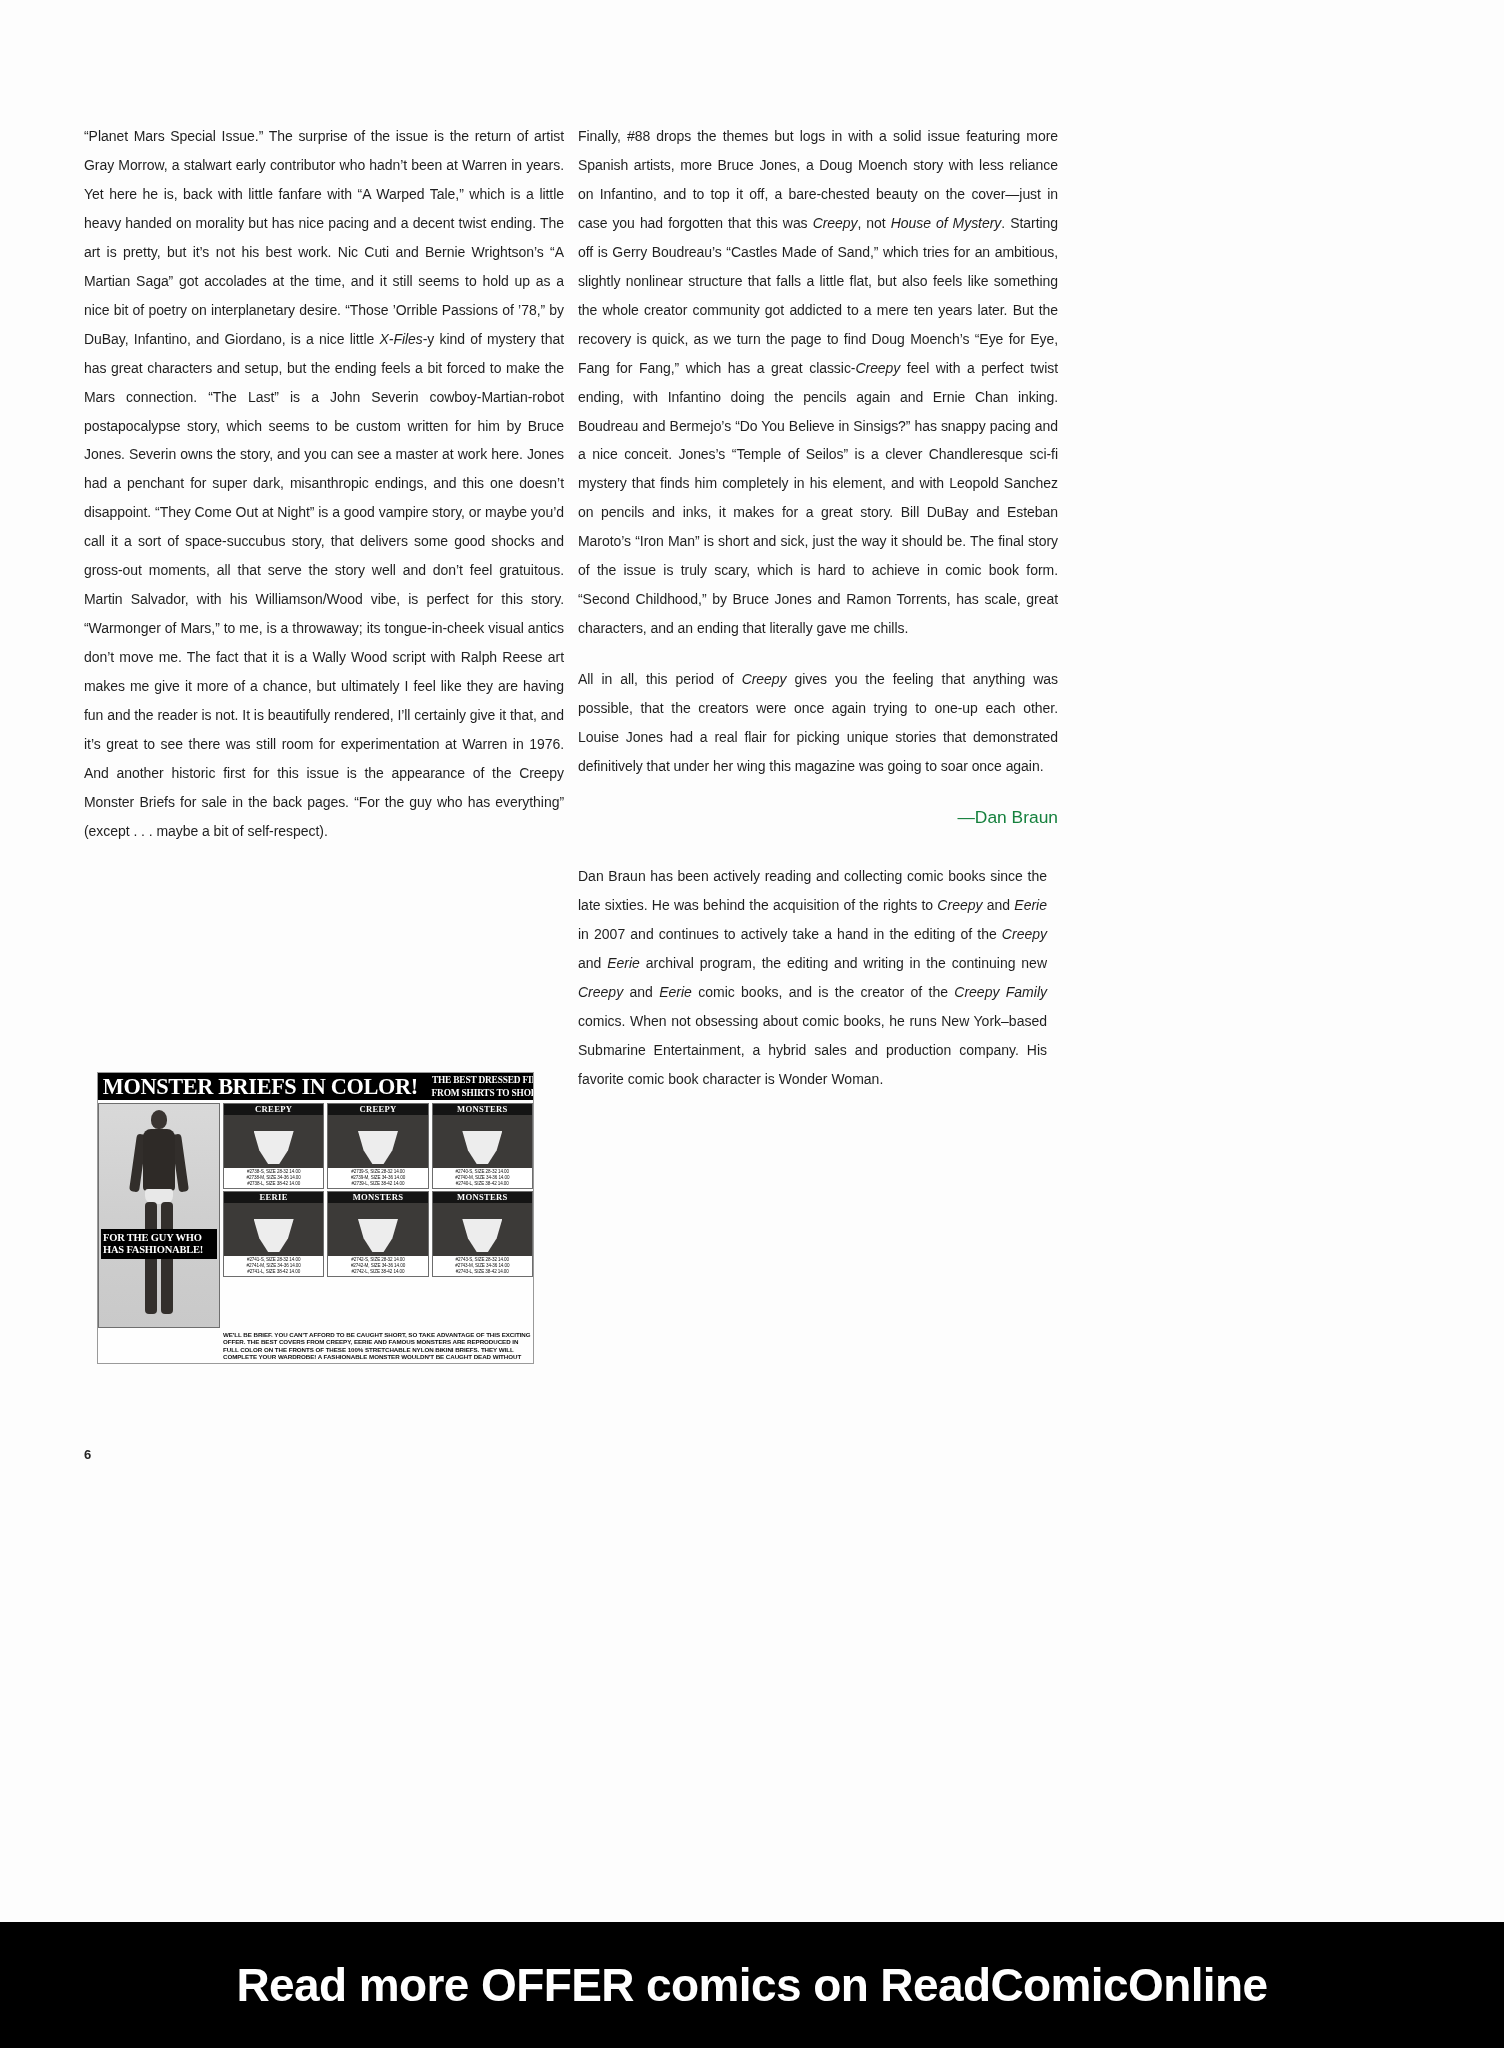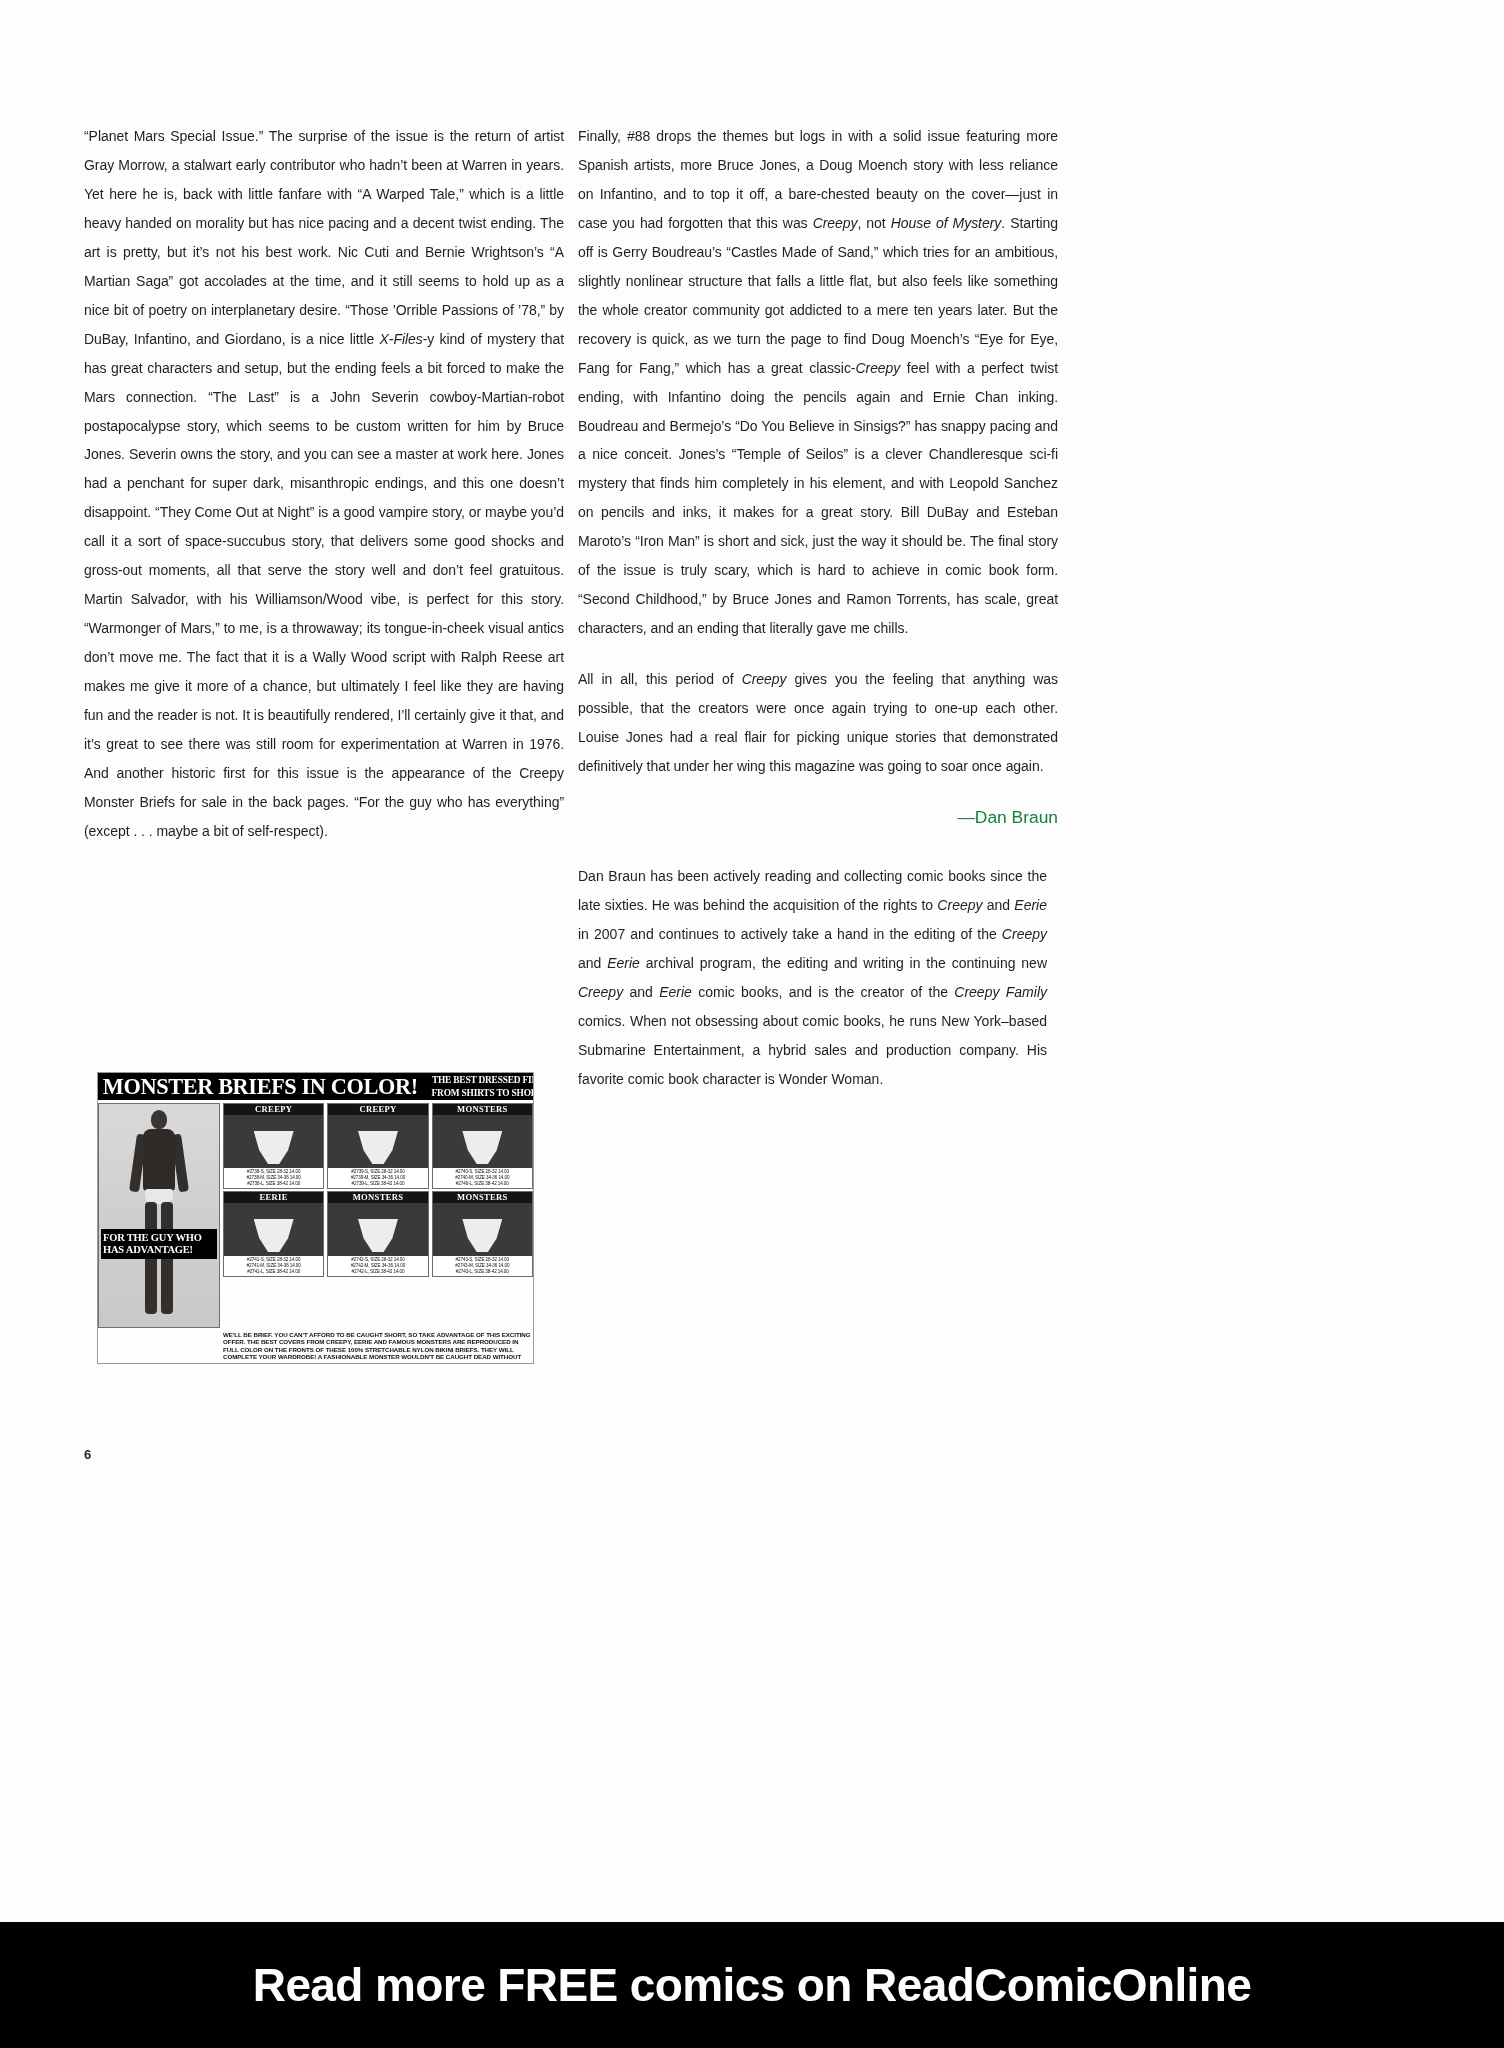--- a/index.html
+++ b/index.html
@@ -331,21 +331,21 @@
             <div class="fig-armL"></div>
             <div class="fig-armR"></div>
             <div class="fig-head"></div>
             <div class="fig-torso"></div>
             <div class="fig-brief"></div>
             <div class="fig-legL"></div>
             <div class="fig-legR"></div>
           </div>
           <div class="guy-box">
             <span>FOR THE GUY WHO</span>
-            <span>HAS ADVANTAGE!</span>
+            <span>HAS FASHIONABLE!</span>
           </div>
         </div>
 
         <div class="ad-right">
           <div class="prod-row">
             <div class="prod">
               <div class="prod-label">CREEPY</div>
               <div class="prod-art">
                   <div class="prod-brief"></div>
                 </div>
@@ -421,16 +421,16 @@
         <div class="ad-foot-spacer"></div>
         <div class="ad-fineprint">WE'LL BE BRIEF. YOU CAN'T AFFORD TO BE CAUGHT SHORT, SO TAKE ADVANTAGE OF THIS EXCITING OFFER. THE BEST COVERS FROM CREEPY, EERIE AND FAMOUS MONSTERS ARE REPRODUCED IN FULL COLOR ON THE FRONTS OF THESE 100% STRETCHABLE NYLON BIKINI BRIEFS. THEY WILL COMPLETE YOUR WARDROBE! A FASHIONABLE MONSTER WOULDN'T BE CAUGHT DEAD WITHOUT THEM. PLEASE BE VERY SURE YOU ORDER THE CORRECT SIZE.</div>
       </div>
 
     </div>
   </div>
 
   <div class="page-number">6</div>
 
   <div class="banner">
-    <div class="banner-text">Read more FREE comics on ReadComicOnline</div>
+    <div class="banner-text">Read more OFFER comics on ReadComicOnline</div>
   </div>
 
 </div>
 
 </body></html>

